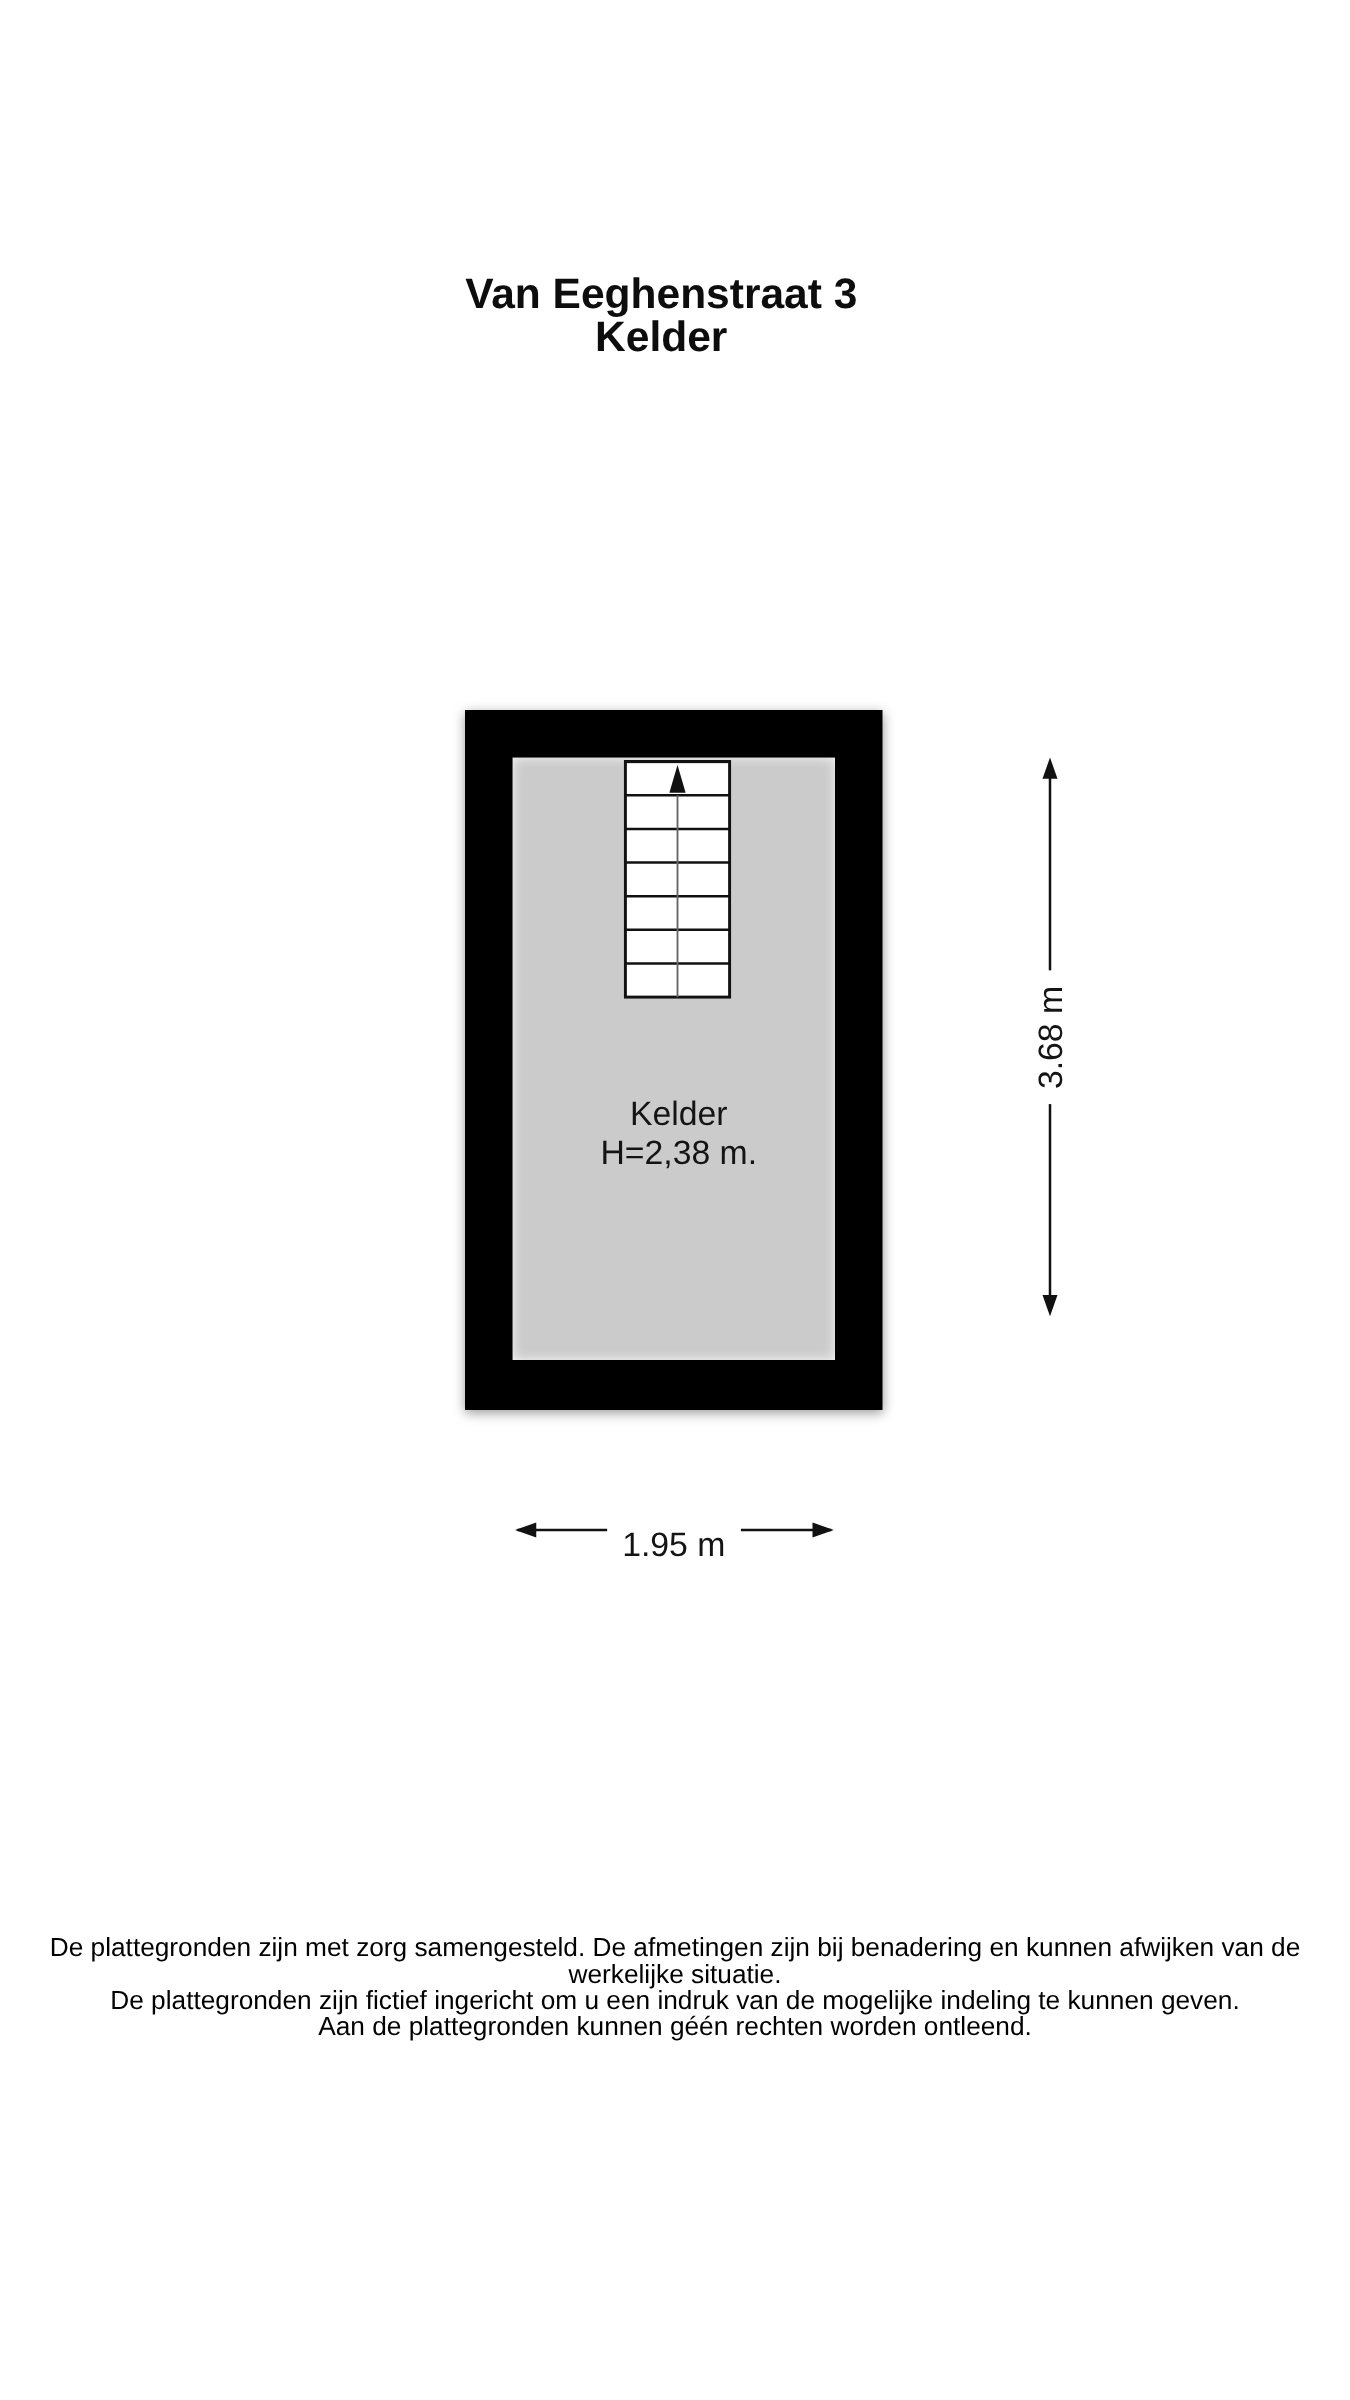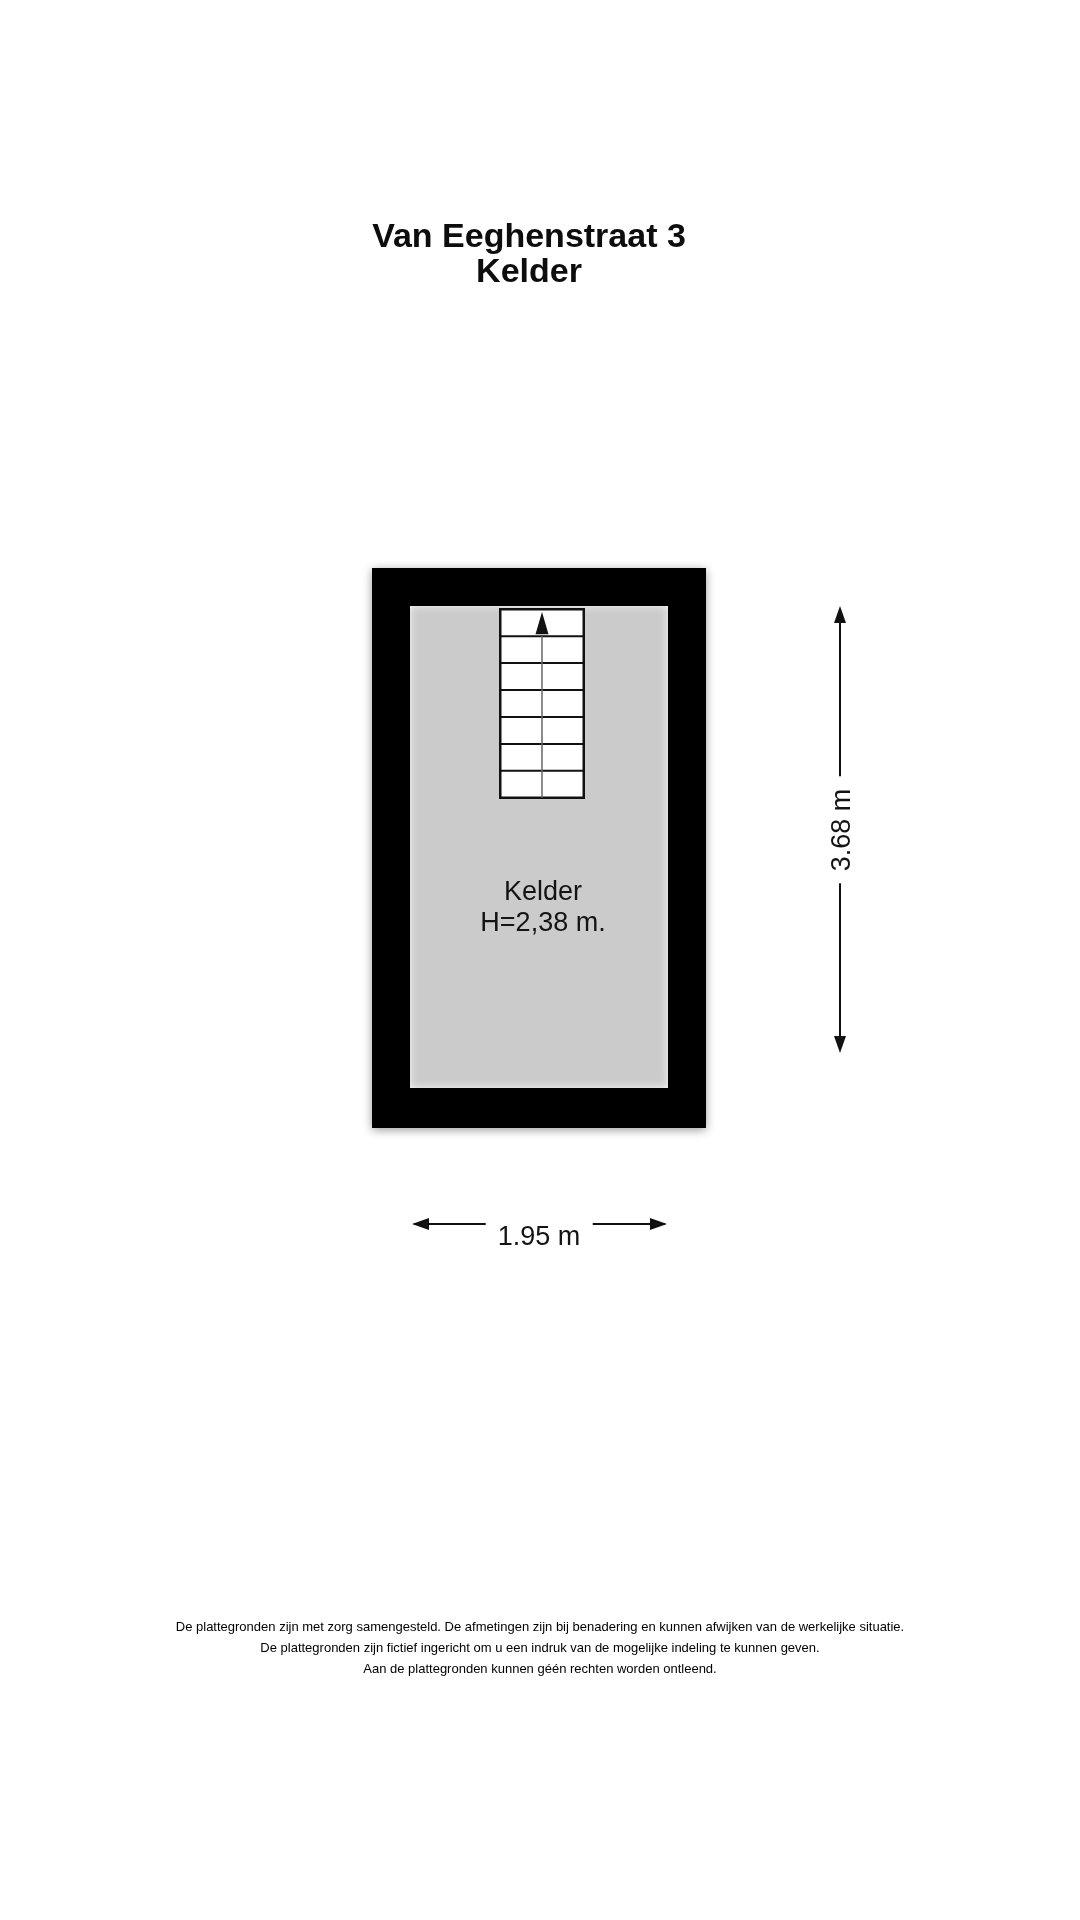--- a/index.html
+++ b/index.html
@@ -96,25 +96,25 @@
   .hdim-label {
     left: 539px;
     top: 1224px;
     transform: translate(-50%, -50%);
     margin-top: 12px;
   }
 
   
   .footer {
     position: absolute;
-    top: 1616px;
+    top: 1548px;
     left: 0;
     width: 1080px;
     text-align: center;
-    font-size: 13px;
+    font-size: 21px;
     line-height: 21px;
     color: #000000;
   }
 </style>
 </head>
 <body>
 
 <div class="title-block">
   <div>Van Eeghenstraat 3</div>
   <div>Kelder</div>

